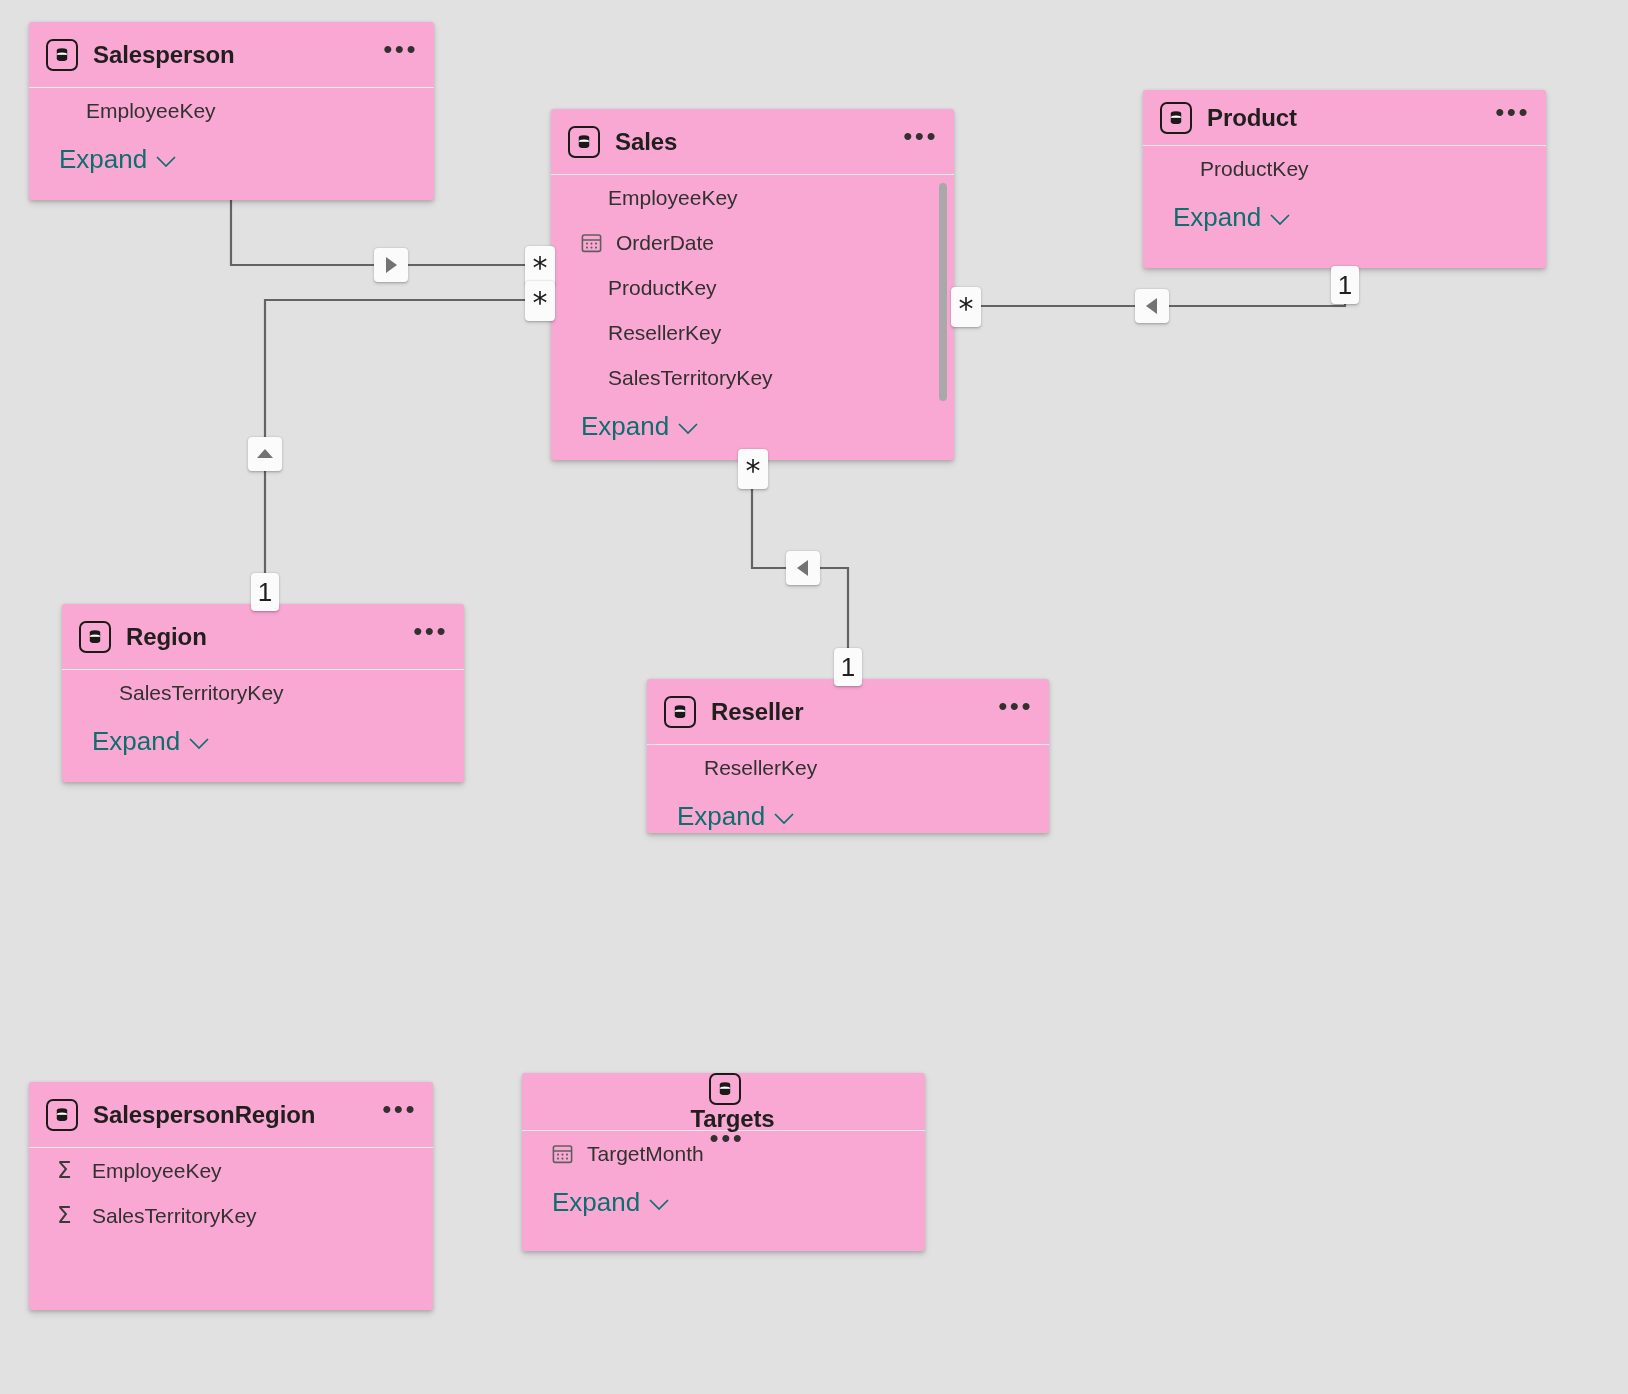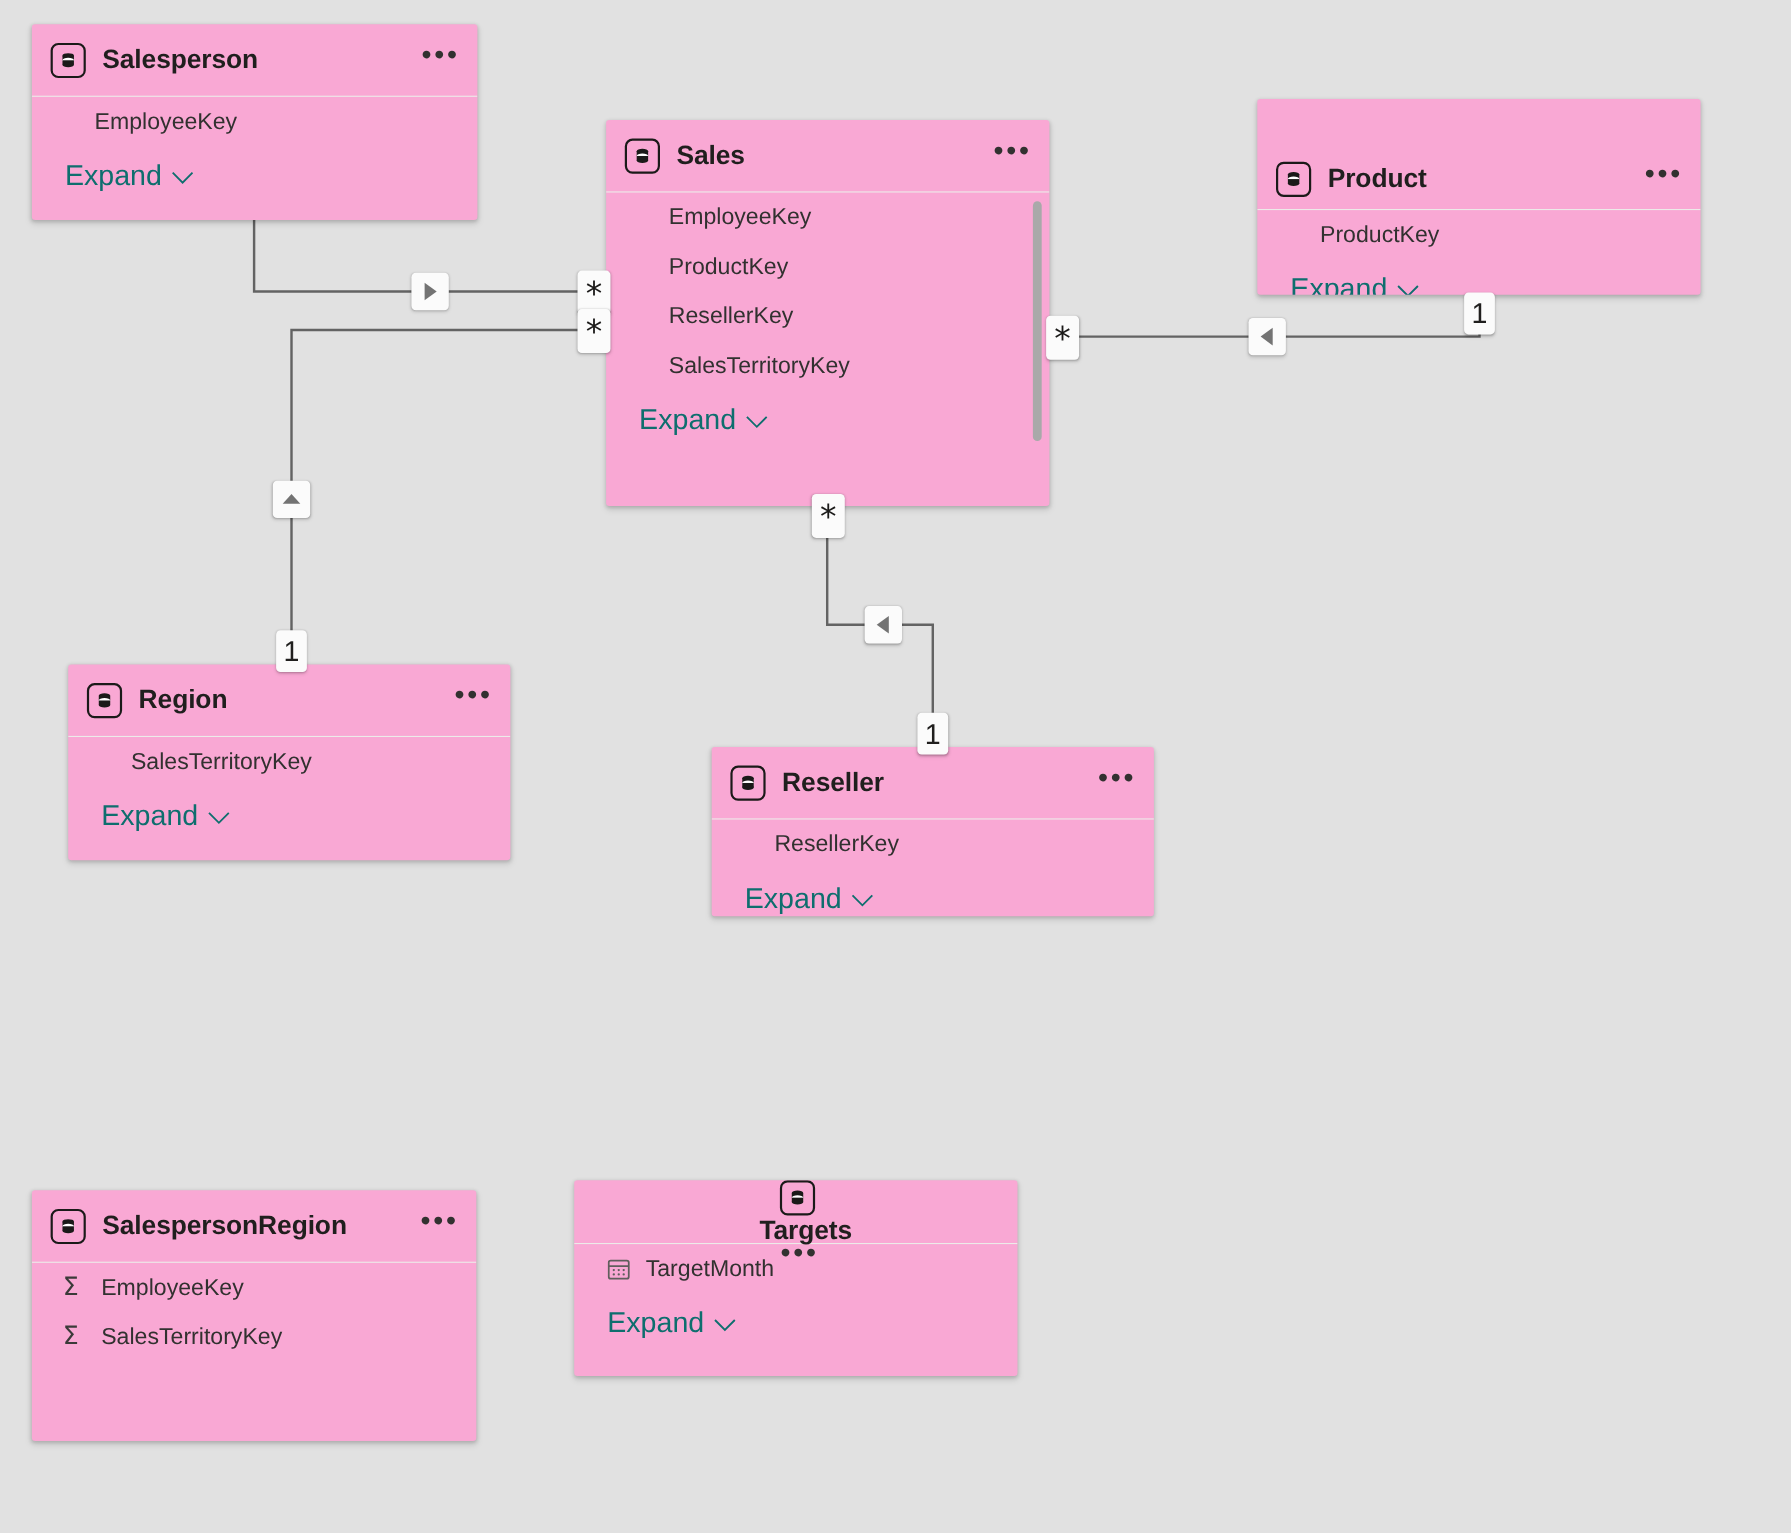--- a/index.html
+++ b/index.html
@@ -216,187 +216,202 @@
       <span class="card-title">Sales</span>
       <span class="ellipsis-btn">•••</span>
     </div>
     <div class="card-body" style="height:285px;">
       <div class="vscroll" style="top:8px; height:218px;"></div>
 
       <div class="field-row field-indent">
         <span class="field-label">EmployeeKey</span>
       </div>
 
-
-      <div class="field-row field-indent">
-        <span class="field-label">ProductKey</span>
-      </div>
-      <div class="field-row field-indent">
-        <span class="field-label">ResellerKey</span>
-      </div>
-      <div class="field-row field-indent">
-        <span class="field-label">SalesTerritoryKey</span>
-      </div>
-
-      <div class="expand-row">
-        <span>Expand</span>
-        <span class="chev">
-          <svg width="20" height="12" viewBox="0 0 20 12">
-              <path d="M1,1 L10,10 L19,1" fill="none" stroke="#0e6e6e" stroke-width="1.7"></path>
-            </svg>
-        </span>
-      </div>
-    </div>
-  </div>
-
-  <div class="card" id="card-product" style="left:1143px; top:90px; width:403px; height:178px;">
-    <div class="card-header" style="height:56px;margin-top:45px;">
-      <span class="tbl-icon">
-        <svg width="18" height="18" viewBox="0 0 18 18">
-          <ellipse cx="9" cy="4.6" rx="5.2" ry="2.3" fill="#1b1a19"></ellipse>
-          <rect x="3.8" y="4.6" width="10.4" height="4.2" fill="#1b1a19"></rect>
-          <ellipse cx="9" cy="8.8" rx="5.2" ry="2.3" fill="#ffffff"></ellipse>
-          <rect x="3.8" y="8.8" width="10.4" height="4" fill="#1b1a19"></rect>
-          <ellipse cx="9" cy="12.8" rx="5.2" ry="2.3" fill="#1b1a19"></ellipse>
-        </svg>
-      </span>
-      <span class="card-title">Product</span>
-      <span class="ellipsis-btn">•••</span>
-    </div>
-    <div class="card-body">
-      <div class="field-row field-indent">
-        <span class="field-label">ProductKey</span>
-      </div>
-      <div class="expand-row">
-        <span>Expand</span>
-        <span class="chev">
-          <svg width="20" height="12" viewBox="0 0 20 12">
-              <path d="M1,1 L10,10 L19,1" fill="none" stroke="#0e6e6e" stroke-width="1.7"></path>
-            </svg>
-        </span>
-      </div>
-    </div>
-  </div>
-
-  <div class="card" id="card-region" style="left:62px; top:604px; width:402px; height:178px;">
-    <div class="card-header" style="height:66px;">
-      <span class="tbl-icon">
-        <svg width="18" height="18" viewBox="0 0 18 18">
-          <ellipse cx="9" cy="4.6" rx="5.2" ry="2.3" fill="#1b1a19"></ellipse>
-          <rect x="3.8" y="4.6" width="10.4" height="4.2" fill="#1b1a19"></rect>
-          <ellipse cx="9" cy="8.8" rx="5.2" ry="2.3" fill="#ffffff"></ellipse>
-          <rect x="3.8" y="8.8" width="10.4" height="4" fill="#1b1a19"></rect>
-          <ellipse cx="9" cy="12.8" rx="5.2" ry="2.3" fill="#1b1a19"></ellipse>
-        </svg>
-      </span>
-      <span class="card-title">Region</span>
-      <span class="ellipsis-btn">•••</span>
-    </div>
-    <div class="card-body">
-      <div class="field-row field-indent">
-        <span class="field-label">SalesTerritoryKey</span>
-      </div>
-      <div class="expand-row">
-        <span>Expand</span>
-        <span class="chev">
-          <svg width="20" height="12" viewBox="0 0 20 12">
-              <path d="M1,1 L10,10 L19,1" fill="none" stroke="#0e6e6e" stroke-width="1.7"></path>
-            </svg>
-        </span>
-      </div>
-    </div>
-  </div>
-
-  <div class="card" id="card-reseller" style="left:647px; top:679px; width:402px; height:154px;">
-    <div class="card-header" style="height:66px;">
-      <span class="tbl-icon">
-        <svg width="18" height="18" viewBox="0 0 18 18">
-          <ellipse cx="9" cy="4.6" rx="5.2" ry="2.3" fill="#1b1a19"></ellipse>
-          <rect x="3.8" y="4.6" width="10.4" height="4.2" fill="#1b1a19"></rect>
-          <ellipse cx="9" cy="8.8" rx="5.2" ry="2.3" fill="#ffffff"></ellipse>
-          <rect x="3.8" y="8.8" width="10.4" height="4" fill="#1b1a19"></rect>
-          <ellipse cx="9" cy="12.8" rx="5.2" ry="2.3" fill="#1b1a19"></ellipse>
-        </svg>
-      </span>
-      <span class="card-title">Reseller</span>
-      <span class="ellipsis-btn">•••</span>
-    </div>
-    <div class="card-body">
-      <div class="field-row field-indent">
-        <span class="field-label">ResellerKey</span>
-      </div>
-      <div class="expand-row">
-        <span>Expand</span>
-        <span class="chev">
-          <svg width="20" height="12" viewBox="0 0 20 12">
-              <path d="M1,1 L10,10 L19,1" fill="none" stroke="#0e6e6e" stroke-width="1.7"></path>
-            </svg>
-        </span>
-      </div>
-    </div>
-  </div>
-
-  <div class="card" id="card-salespersonregion" style="left:29px; top:1082px; width:404px; height:228px;">
-    <div class="card-header" style="height:66px;">
-      <span class="tbl-icon">
-        <svg width="18" height="18" viewBox="0 0 18 18">
-          <ellipse cx="9" cy="4.6" rx="5.2" ry="2.3" fill="#1b1a19"></ellipse>
-          <rect x="3.8" y="4.6" width="10.4" height="4.2" fill="#1b1a19"></rect>
-          <ellipse cx="9" cy="8.8" rx="5.2" ry="2.3" fill="#ffffff"></ellipse>
-          <rect x="3.8" y="8.8" width="10.4" height="4" fill="#1b1a19"></rect>
-          <ellipse cx="9" cy="12.8" rx="5.2" ry="2.3" fill="#1b1a19"></ellipse>
-        </svg>
-      </span>
-      <span class="card-title">SalespersonRegion</span>
-      <span class="ellipsis-btn">•••</span>
-    </div>
-    <div class="card-body">
-      <div class="field-row" style="padding-left:28px;">
-        <span class="field-icon">
-          <span class="sigma">Σ</span>
-        </span>
-        <span class="field-label">EmployeeKey</span>
-      </div>
-      <div class="field-row" style="padding-left:28px;">
-        <span class="field-icon">
-          <span class="sigma">Σ</span>
-        </span>
-        <span class="field-label">SalesTerritoryKey</span>
-      </div>
-    </div>
-  </div>
-
-  <div class="card" id="card-targets" style="left:522px; top:1073px; width:403px; height:178px;">
-    <div class="card-header" style="height:58px;flex-direction:column;">
-      <span class="tbl-icon">
-        <svg width="18" height="18" viewBox="0 0 18 18">
-          <ellipse cx="9" cy="4.6" rx="5.2" ry="2.3" fill="#1b1a19"></ellipse>
-          <rect x="3.8" y="4.6" width="10.4" height="4.2" fill="#1b1a19"></rect>
-          <ellipse cx="9" cy="8.8" rx="5.2" ry="2.3" fill="#ffffff"></ellipse>
-          <rect x="3.8" y="8.8" width="10.4" height="4" fill="#1b1a19"></rect>
-          <ellipse cx="9" cy="12.8" rx="5.2" ry="2.3" fill="#1b1a19"></ellipse>
-        </svg>
-      </span>
-      <span class="card-title">Targets</span>
-      <span class="ellipsis-btn">•••</span>
-    </div>
-    <div class="card-body">
       <div class="field-row" style="padding-left:30px;">
         <span class="field-icon">
           <svg width="21" height="21" viewBox="0 0 21 21">
             <rect x="1.4" y="3" width="18.2" height="16.4" rx="1.8" fill="none" stroke="#605e5c" stroke-width="1.6"></rect>
             <line x1="1.4" y1="8" x2="19.6" y2="8" stroke="#605e5c" stroke-width="1.6"></line>
             <circle cx="6" cy="11.6" r="1.05" fill="#605e5c"></circle>
             <circle cx="10.5" cy="11.6" r="1.05" fill="#605e5c"></circle>
             <circle cx="15" cy="11.6" r="1.05" fill="#605e5c"></circle>
             <circle cx="6" cy="15.6" r="1.05" fill="#605e5c"></circle>
             <circle cx="10.5" cy="15.6" r="1.05" fill="#605e5c"></circle>
             <circle cx="15" cy="15.6" r="1.05" fill="#605e5c"></circle>
           </svg>
         </span>
+        <span class="field-label">OrderDate</span>
+      </div>
+
+      <div class="field-row field-indent">
+        <span class="field-label">ProductKey</span>
+      </div>
+      <div class="field-row field-indent">
+        <span class="field-label">ResellerKey</span>
+      </div>
+      <div class="field-row field-indent">
+        <span class="field-label">SalesTerritoryKey</span>
+      </div>
+
+      <div class="expand-row">
+        <span>Expand</span>
+        <span class="chev">
+          <svg width="20" height="12" viewBox="0 0 20 12">
+              <path d="M1,1 L10,10 L19,1" fill="none" stroke="#0e6e6e" stroke-width="1.7"></path>
+            </svg>
+        </span>
+      </div>
+    </div>
+  </div>
+
+  <div class="card" id="card-product" style="left:1143px; top:90px; width:403px; height:178px;">
+    <div class="card-header" style="height:56px;">
+      <span class="tbl-icon">
+        <svg width="18" height="18" viewBox="0 0 18 18">
+          <ellipse cx="9" cy="4.6" rx="5.2" ry="2.3" fill="#1b1a19"></ellipse>
+          <rect x="3.8" y="4.6" width="10.4" height="4.2" fill="#1b1a19"></rect>
+          <ellipse cx="9" cy="8.8" rx="5.2" ry="2.3" fill="#ffffff"></ellipse>
+          <rect x="3.8" y="8.8" width="10.4" height="4" fill="#1b1a19"></rect>
+          <ellipse cx="9" cy="12.8" rx="5.2" ry="2.3" fill="#1b1a19"></ellipse>
+        </svg>
+      </span>
+      <span class="card-title">Product</span>
+      <span class="ellipsis-btn">•••</span>
+    </div>
+    <div class="card-body">
+      <div class="field-row field-indent">
+        <span class="field-label">ProductKey</span>
+      </div>
+      <div class="expand-row">
+        <span>Expand</span>
+        <span class="chev">
+          <svg width="20" height="12" viewBox="0 0 20 12">
+              <path d="M1,1 L10,10 L19,1" fill="none" stroke="#0e6e6e" stroke-width="1.7"></path>
+            </svg>
+        </span>
+      </div>
+    </div>
+  </div>
+
+  <div class="card" id="card-region" style="left:62px; top:604px; width:402px; height:178px;">
+    <div class="card-header" style="height:66px;">
+      <span class="tbl-icon">
+        <svg width="18" height="18" viewBox="0 0 18 18">
+          <ellipse cx="9" cy="4.6" rx="5.2" ry="2.3" fill="#1b1a19"></ellipse>
+          <rect x="3.8" y="4.6" width="10.4" height="4.2" fill="#1b1a19"></rect>
+          <ellipse cx="9" cy="8.8" rx="5.2" ry="2.3" fill="#ffffff"></ellipse>
+          <rect x="3.8" y="8.8" width="10.4" height="4" fill="#1b1a19"></rect>
+          <ellipse cx="9" cy="12.8" rx="5.2" ry="2.3" fill="#1b1a19"></ellipse>
+        </svg>
+      </span>
+      <span class="card-title">Region</span>
+      <span class="ellipsis-btn">•••</span>
+    </div>
+    <div class="card-body">
+      <div class="field-row field-indent">
+        <span class="field-label">SalesTerritoryKey</span>
+      </div>
+      <div class="expand-row">
+        <span>Expand</span>
+        <span class="chev">
+          <svg width="20" height="12" viewBox="0 0 20 12">
+              <path d="M1,1 L10,10 L19,1" fill="none" stroke="#0e6e6e" stroke-width="1.7"></path>
+            </svg>
+        </span>
+      </div>
+    </div>
+  </div>
+
+  <div class="card" id="card-reseller" style="left:647px; top:679px; width:402px; height:154px;">
+    <div class="card-header" style="height:66px;">
+      <span class="tbl-icon">
+        <svg width="18" height="18" viewBox="0 0 18 18">
+          <ellipse cx="9" cy="4.6" rx="5.2" ry="2.3" fill="#1b1a19"></ellipse>
+          <rect x="3.8" y="4.6" width="10.4" height="4.2" fill="#1b1a19"></rect>
+          <ellipse cx="9" cy="8.8" rx="5.2" ry="2.3" fill="#ffffff"></ellipse>
+          <rect x="3.8" y="8.8" width="10.4" height="4" fill="#1b1a19"></rect>
+          <ellipse cx="9" cy="12.8" rx="5.2" ry="2.3" fill="#1b1a19"></ellipse>
+        </svg>
+      </span>
+      <span class="card-title">Reseller</span>
+      <span class="ellipsis-btn">•••</span>
+    </div>
+    <div class="card-body">
+      <div class="field-row field-indent">
+        <span class="field-label">ResellerKey</span>
+      </div>
+      <div class="expand-row">
+        <span>Expand</span>
+        <span class="chev">
+          <svg width="20" height="12" viewBox="0 0 20 12">
+              <path d="M1,1 L10,10 L19,1" fill="none" stroke="#0e6e6e" stroke-width="1.7"></path>
+            </svg>
+        </span>
+      </div>
+    </div>
+  </div>
+
+  <div class="card" id="card-salespersonregion" style="left:29px; top:1082px; width:404px; height:228px;">
+    <div class="card-header" style="height:66px;">
+      <span class="tbl-icon">
+        <svg width="18" height="18" viewBox="0 0 18 18">
+          <ellipse cx="9" cy="4.6" rx="5.2" ry="2.3" fill="#1b1a19"></ellipse>
+          <rect x="3.8" y="4.6" width="10.4" height="4.2" fill="#1b1a19"></rect>
+          <ellipse cx="9" cy="8.8" rx="5.2" ry="2.3" fill="#ffffff"></ellipse>
+          <rect x="3.8" y="8.8" width="10.4" height="4" fill="#1b1a19"></rect>
+          <ellipse cx="9" cy="12.8" rx="5.2" ry="2.3" fill="#1b1a19"></ellipse>
+        </svg>
+      </span>
+      <span class="card-title">SalespersonRegion</span>
+      <span class="ellipsis-btn">•••</span>
+    </div>
+    <div class="card-body">
+      <div class="field-row" style="padding-left:28px;">
+        <span class="field-icon">
+          <span class="sigma">Σ</span>
+        </span>
+        <span class="field-label">EmployeeKey</span>
+      </div>
+      <div class="field-row" style="padding-left:28px;">
+        <span class="field-icon">
+          <span class="sigma">Σ</span>
+        </span>
+        <span class="field-label">SalesTerritoryKey</span>
+      </div>
+    </div>
+  </div>
+
+  <div class="card" id="card-targets" style="left:522px; top:1073px; width:403px; height:178px;">
+    <div class="card-header" style="height:58px;flex-direction:column;">
+      <span class="tbl-icon">
+        <svg width="18" height="18" viewBox="0 0 18 18">
+          <ellipse cx="9" cy="4.6" rx="5.2" ry="2.3" fill="#1b1a19"></ellipse>
+          <rect x="3.8" y="4.6" width="10.4" height="4.2" fill="#1b1a19"></rect>
+          <ellipse cx="9" cy="8.8" rx="5.2" ry="2.3" fill="#ffffff"></ellipse>
+          <rect x="3.8" y="8.8" width="10.4" height="4" fill="#1b1a19"></rect>
+          <ellipse cx="9" cy="12.8" rx="5.2" ry="2.3" fill="#1b1a19"></ellipse>
+        </svg>
+      </span>
+      <span class="card-title">Targets</span>
+      <span class="ellipsis-btn">•••</span>
+    </div>
+    <div class="card-body">
+      <div class="field-row" style="padding-left:30px;">
+        <span class="field-icon">
+          <svg width="21" height="21" viewBox="0 0 21 21">
+            <rect x="1.4" y="3" width="18.2" height="16.4" rx="1.8" fill="none" stroke="#605e5c" stroke-width="1.6"></rect>
+            <line x1="1.4" y1="8" x2="19.6" y2="8" stroke="#605e5c" stroke-width="1.6"></line>
+            <circle cx="6" cy="11.6" r="1.05" fill="#605e5c"></circle>
+            <circle cx="10.5" cy="11.6" r="1.05" fill="#605e5c"></circle>
+            <circle cx="15" cy="11.6" r="1.05" fill="#605e5c"></circle>
+            <circle cx="6" cy="15.6" r="1.05" fill="#605e5c"></circle>
+            <circle cx="10.5" cy="15.6" r="1.05" fill="#605e5c"></circle>
+            <circle cx="15" cy="15.6" r="1.05" fill="#605e5c"></circle>
+          </svg>
+        </span>
         <span class="field-label">TargetMonth</span>
       </div>
       <div class="expand-row">
         <span>Expand</span>
         <span class="chev">
           <svg width="20" height="12" viewBox="0 0 20 12">
               <path d="M1,1 L10,10 L19,1" fill="none" stroke="#0e6e6e" stroke-width="1.7"></path>
             </svg>
         </span>
       </div>

